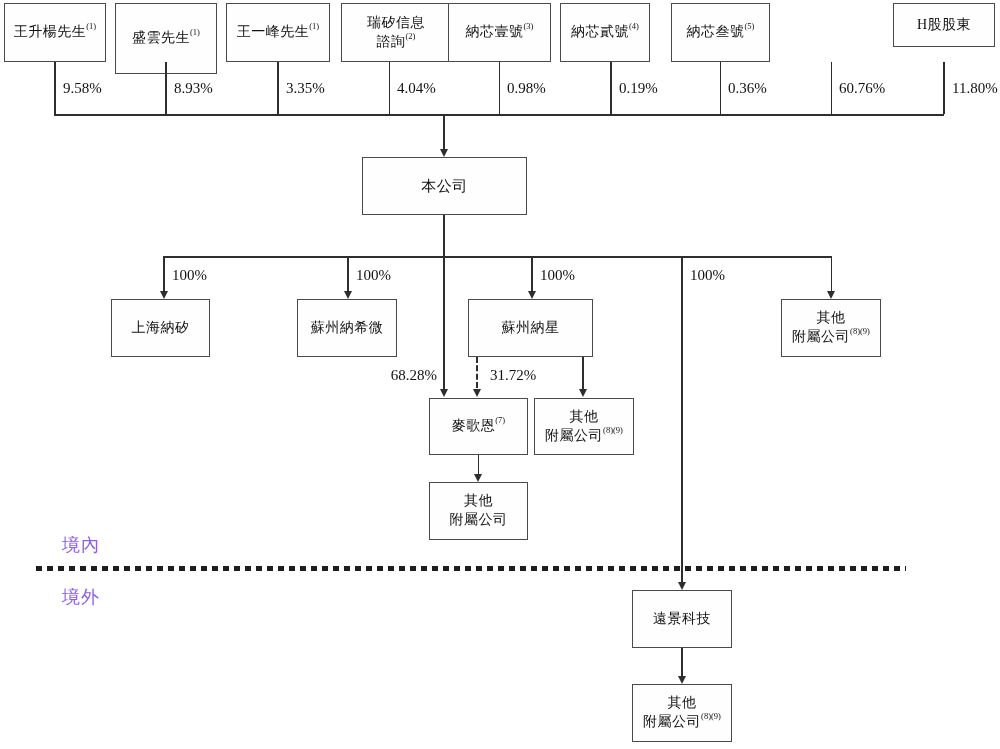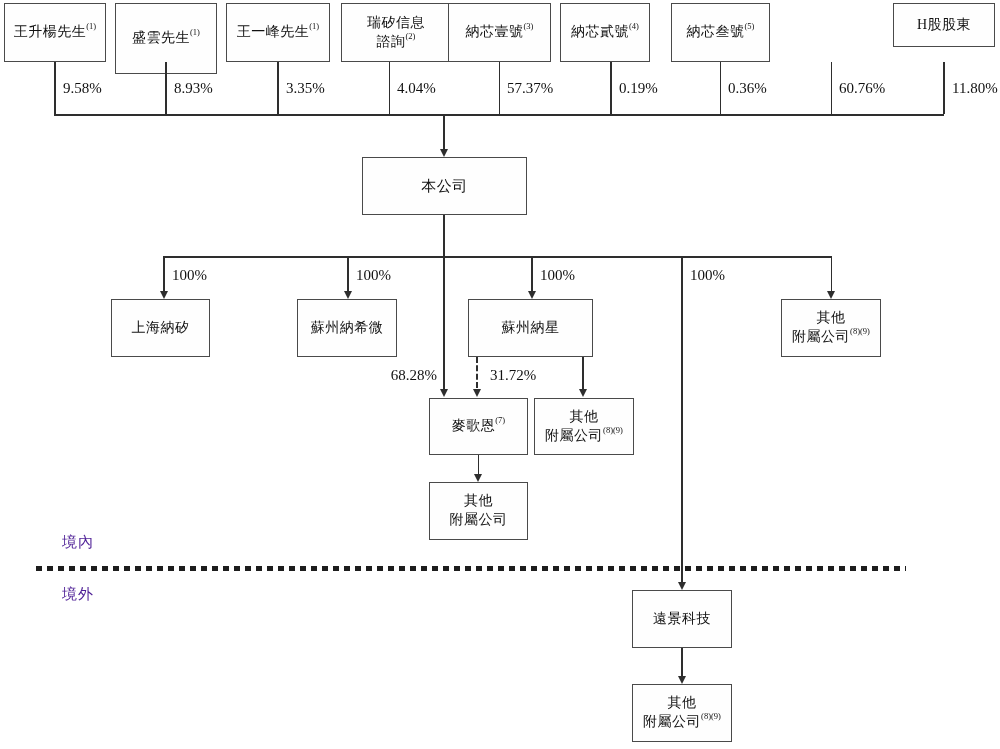--- a/index.html
+++ b/index.html
@@ -21,21 +21,21 @@
   .vdash{position:absolute;width:0;border-left:2px dashed #2e2e2e;}
   .arr{
     position:absolute;width:0;height:0;
     border-left:4.5px solid transparent;border-right:4.5px solid transparent;
     border-top:8px solid #2e2e2e;
   }
   .divider{
     position:absolute;height:5px;
     background:repeating-linear-gradient(90deg,#1d1d1d 0 6px,transparent 6px 11px);
   }
-  .region{position:absolute;font-size:15px;letter-spacing:1px;color:#4c1d95;}
+  .region{position:absolute;font-size:18px;letter-spacing:1px;color:#8b5cf6;}
 </style>
 </head>
 <body>
 
 <div id="canvas">
 
   <div class="node" style="left:4px;top:3px;width:102px;height:59px">
     <span><span>王升楊先生</span><sup>(1)</sup></span>
   </div>
   <div class="node" style="left:115px;top:3px;width:102px;height:71px">
@@ -68,21 +68,21 @@
   <div class="vline" style="left:498.8px;top:62px;height:52px"></div>
   <div class="vline" style="left:610.3px;top:62px;height:52px"></div>
   <div class="vline" style="left:719.8px;top:62px;height:52px"></div>
   <div class="vline" style="left:830.8px;top:62px;height:52px"></div>
   <div class="vline" style="left:943.3px;top:62px;height:52px"></div>
 
   <div class="pct" style="left:63px;top:80px">9.58%</div>
   <div class="pct" style="left:174px;top:80px">8.93%</div>
   <div class="pct" style="left:286px;top:80px">3.35%</div>
   <div class="pct" style="left:397px;top:80px">4.04%</div>
-  <div class="pct" style="left:507px;top:80px">57.37%</div>
+  <div class="pct" style="left:507px;top:80px">0.98%</div>
   <div class="pct" style="left:619px;top:80px">0.19%</div>
   <div class="pct" style="left:728px;top:80px">0.36%</div>
   <div class="pct" style="left:839px;top:80px">60.76%</div>
   <div class="pct" style="left:952px;top:80px">11.80%</div>
 
   <div class="hline" style="left:54.3px;top:114px;width:890px"></div>
   <div class="vline" style="left:443.3px;top:114px;height:36px"></div>
   <div class="arr" style="left:439.5px;top:149px"></div>
 
   <div class="node" style="left:362px;top:157px;width:165px;height:58px;font-size:15px">

